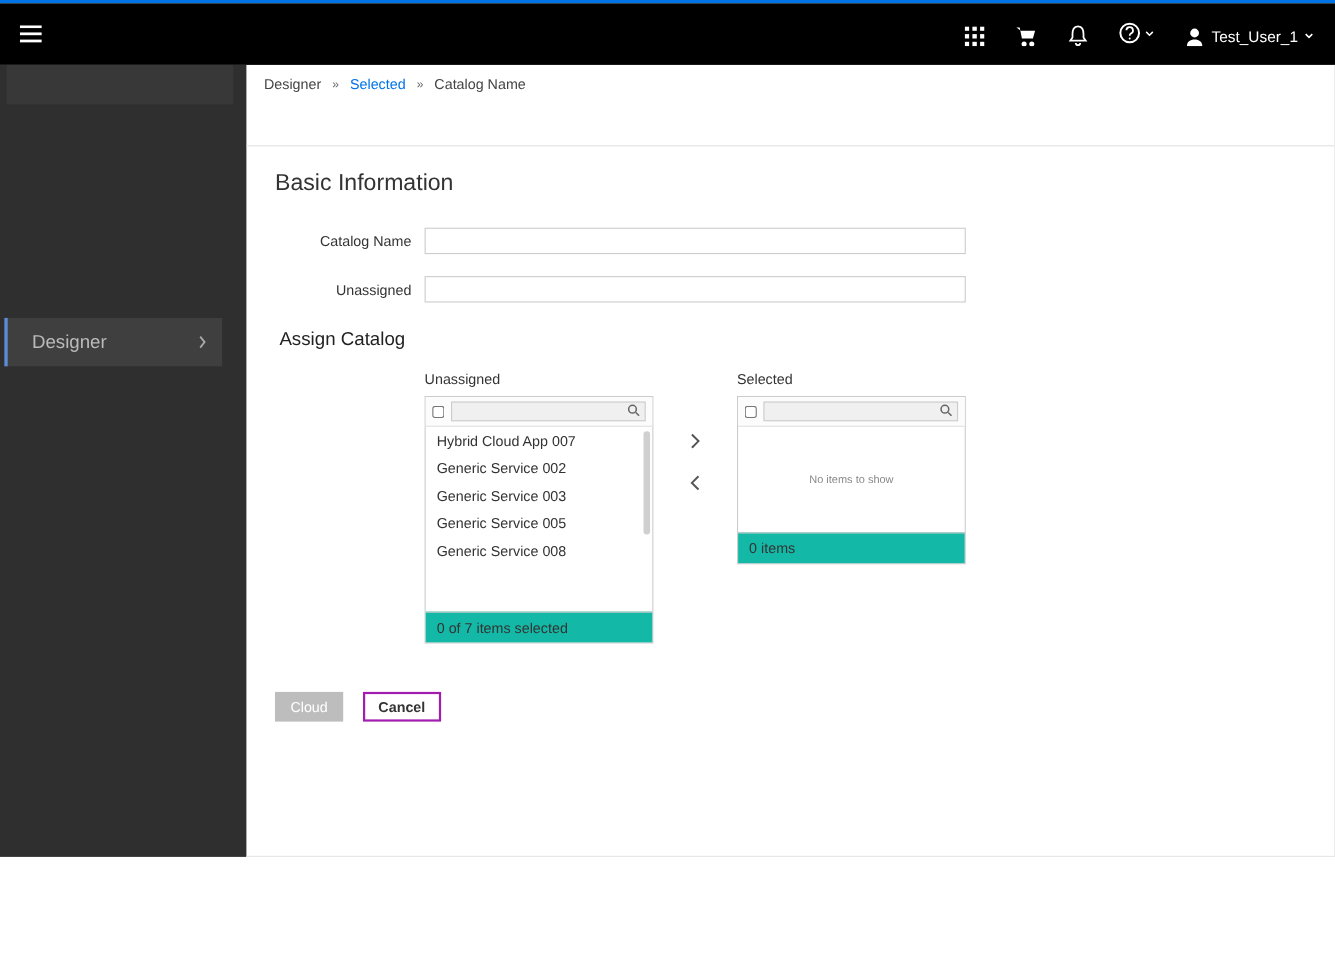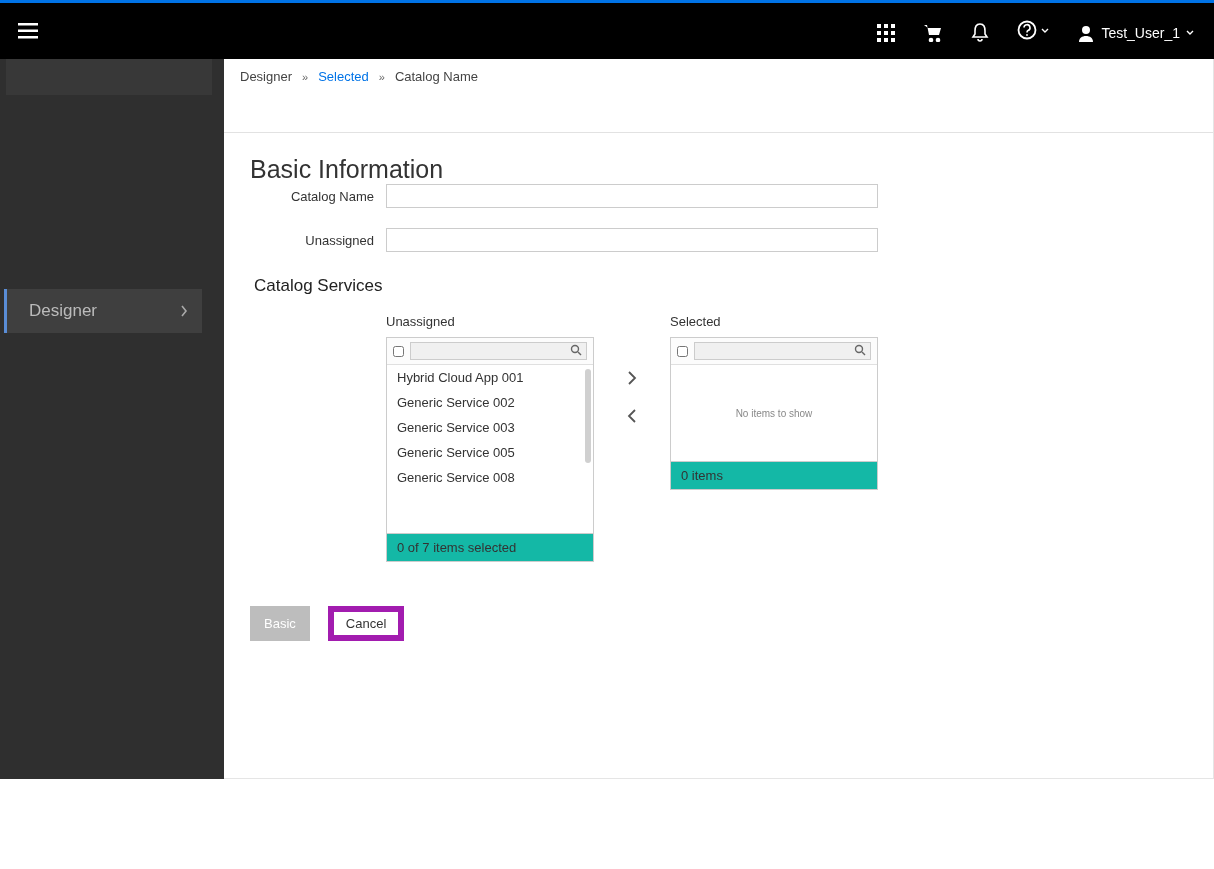--- a/index.html
+++ b/index.html
@@ -90,23 +90,24 @@
 .breadcrumb .link { color: #0073e7; cursor: pointer; }
 .breadcrumb .plain { color: #444; }
 .spacer-bar {
   height: 38px;
   border-bottom: 1px solid #e2e2e2;
 }
 .form-area {
   padding: 22px 0 0 26px;
 }
 .section-title {
-  font-size: 25px;
+  font-size: 21px;
   font-weight: 400;
   color: #333;
+  margin-bottom: 28px;
 }
 .form-row {
   display: flex;
   align-items: center;
   margin-bottom: 20px;
 }
 .form-label {
   width: 136px;
   text-align: right;
   padding-right: 12px;
@@ -225,25 +226,26 @@
 .btn-save {
   background: #bdbdbd;
   color: #fff;
   border: none;
   padding: 4px 14px;
   font-size: 13px;
   cursor: pointer;
 }
 .btn-cancel {
   background: #fff;
-  border: 6px solid #a21caf;
+  border: 2px solid #a21caf;
   color: #333;
   padding: 4px 12px;
   font-size: 13px;
   cursor: pointer;
+  font-weight: bold;
 }
 </style>
 </head>
 <body>
 
 <div class="top-blue-line"></div>
 
 <div class="top-bar">
   <div class="hamburger top-icon">
     <svg width="20" height="16" viewBox="0 0 20 16">
@@ -328,41 +330,41 @@
 
       <div class="form-row">
         <div class="form-label">Catalog Name</div>
         <input class="form-input" type="text" value="" style="">
       </div>
       <div class="form-row">
         <div class="form-label">Unassigned</div>
         <input class="form-input" type="text" value="" style="">
       </div>
 
-      <div class="assign-title">Catalog Services</div>
+      <div class="assign-title">Assign Catalog</div>
 
       <div class="assign-wrap">
 
         <div class="picker-col">
           <div class="picker-label">Unassigned</div>
           <div class="picker-box">
             <div class="picker-search">
               <input type="checkbox" style="">
               <div class="search-field">
                 <span class="mag">
                   <svg width="12" height="12" viewBox="0 0 12 12" fill="none" stroke="#666" stroke-width="1.4">
                       <circle cx="5" cy="5" r="3.5"></circle>
                       <line x1="8" y1="8" x2="11" y2="11"></line>
                     </svg>
                 </span>
               </div>
             </div>
             <div class="picker-list">
               <div class="scrollbar-hint"></div>
-              <div class="picker-item">Hybrid Cloud App 001</div>
+              <div class="picker-item">Hybrid Cloud App 007</div>
               <div class="picker-item">Generic Service 002</div>
               <div class="picker-item">Generic Service 003</div>
               <div class="picker-item">Generic Service 005</div>
               <div class="picker-item">Generic Service 008</div>
             </div>
             <div class="picker-footer">0 of 7 items selected</div>
           </div>
         </div>
 
         <div class="mover-col">
@@ -392,18 +394,18 @@
                 </span>
               </div>
             </div>
             <div class="picker-empty">No items to show</div>
             <div class="picker-footer">0 items</div>
           </div>
         </div>
       </div>
 
       <div class="action-row">
-        <button class="btn-save">Basic</button>
+        <button class="btn-save">Cloud</button>
         <button class="btn-cancel">Cancel</button>
       </div>
     </div>
   </div>
 </div>
 
 </body></html>

